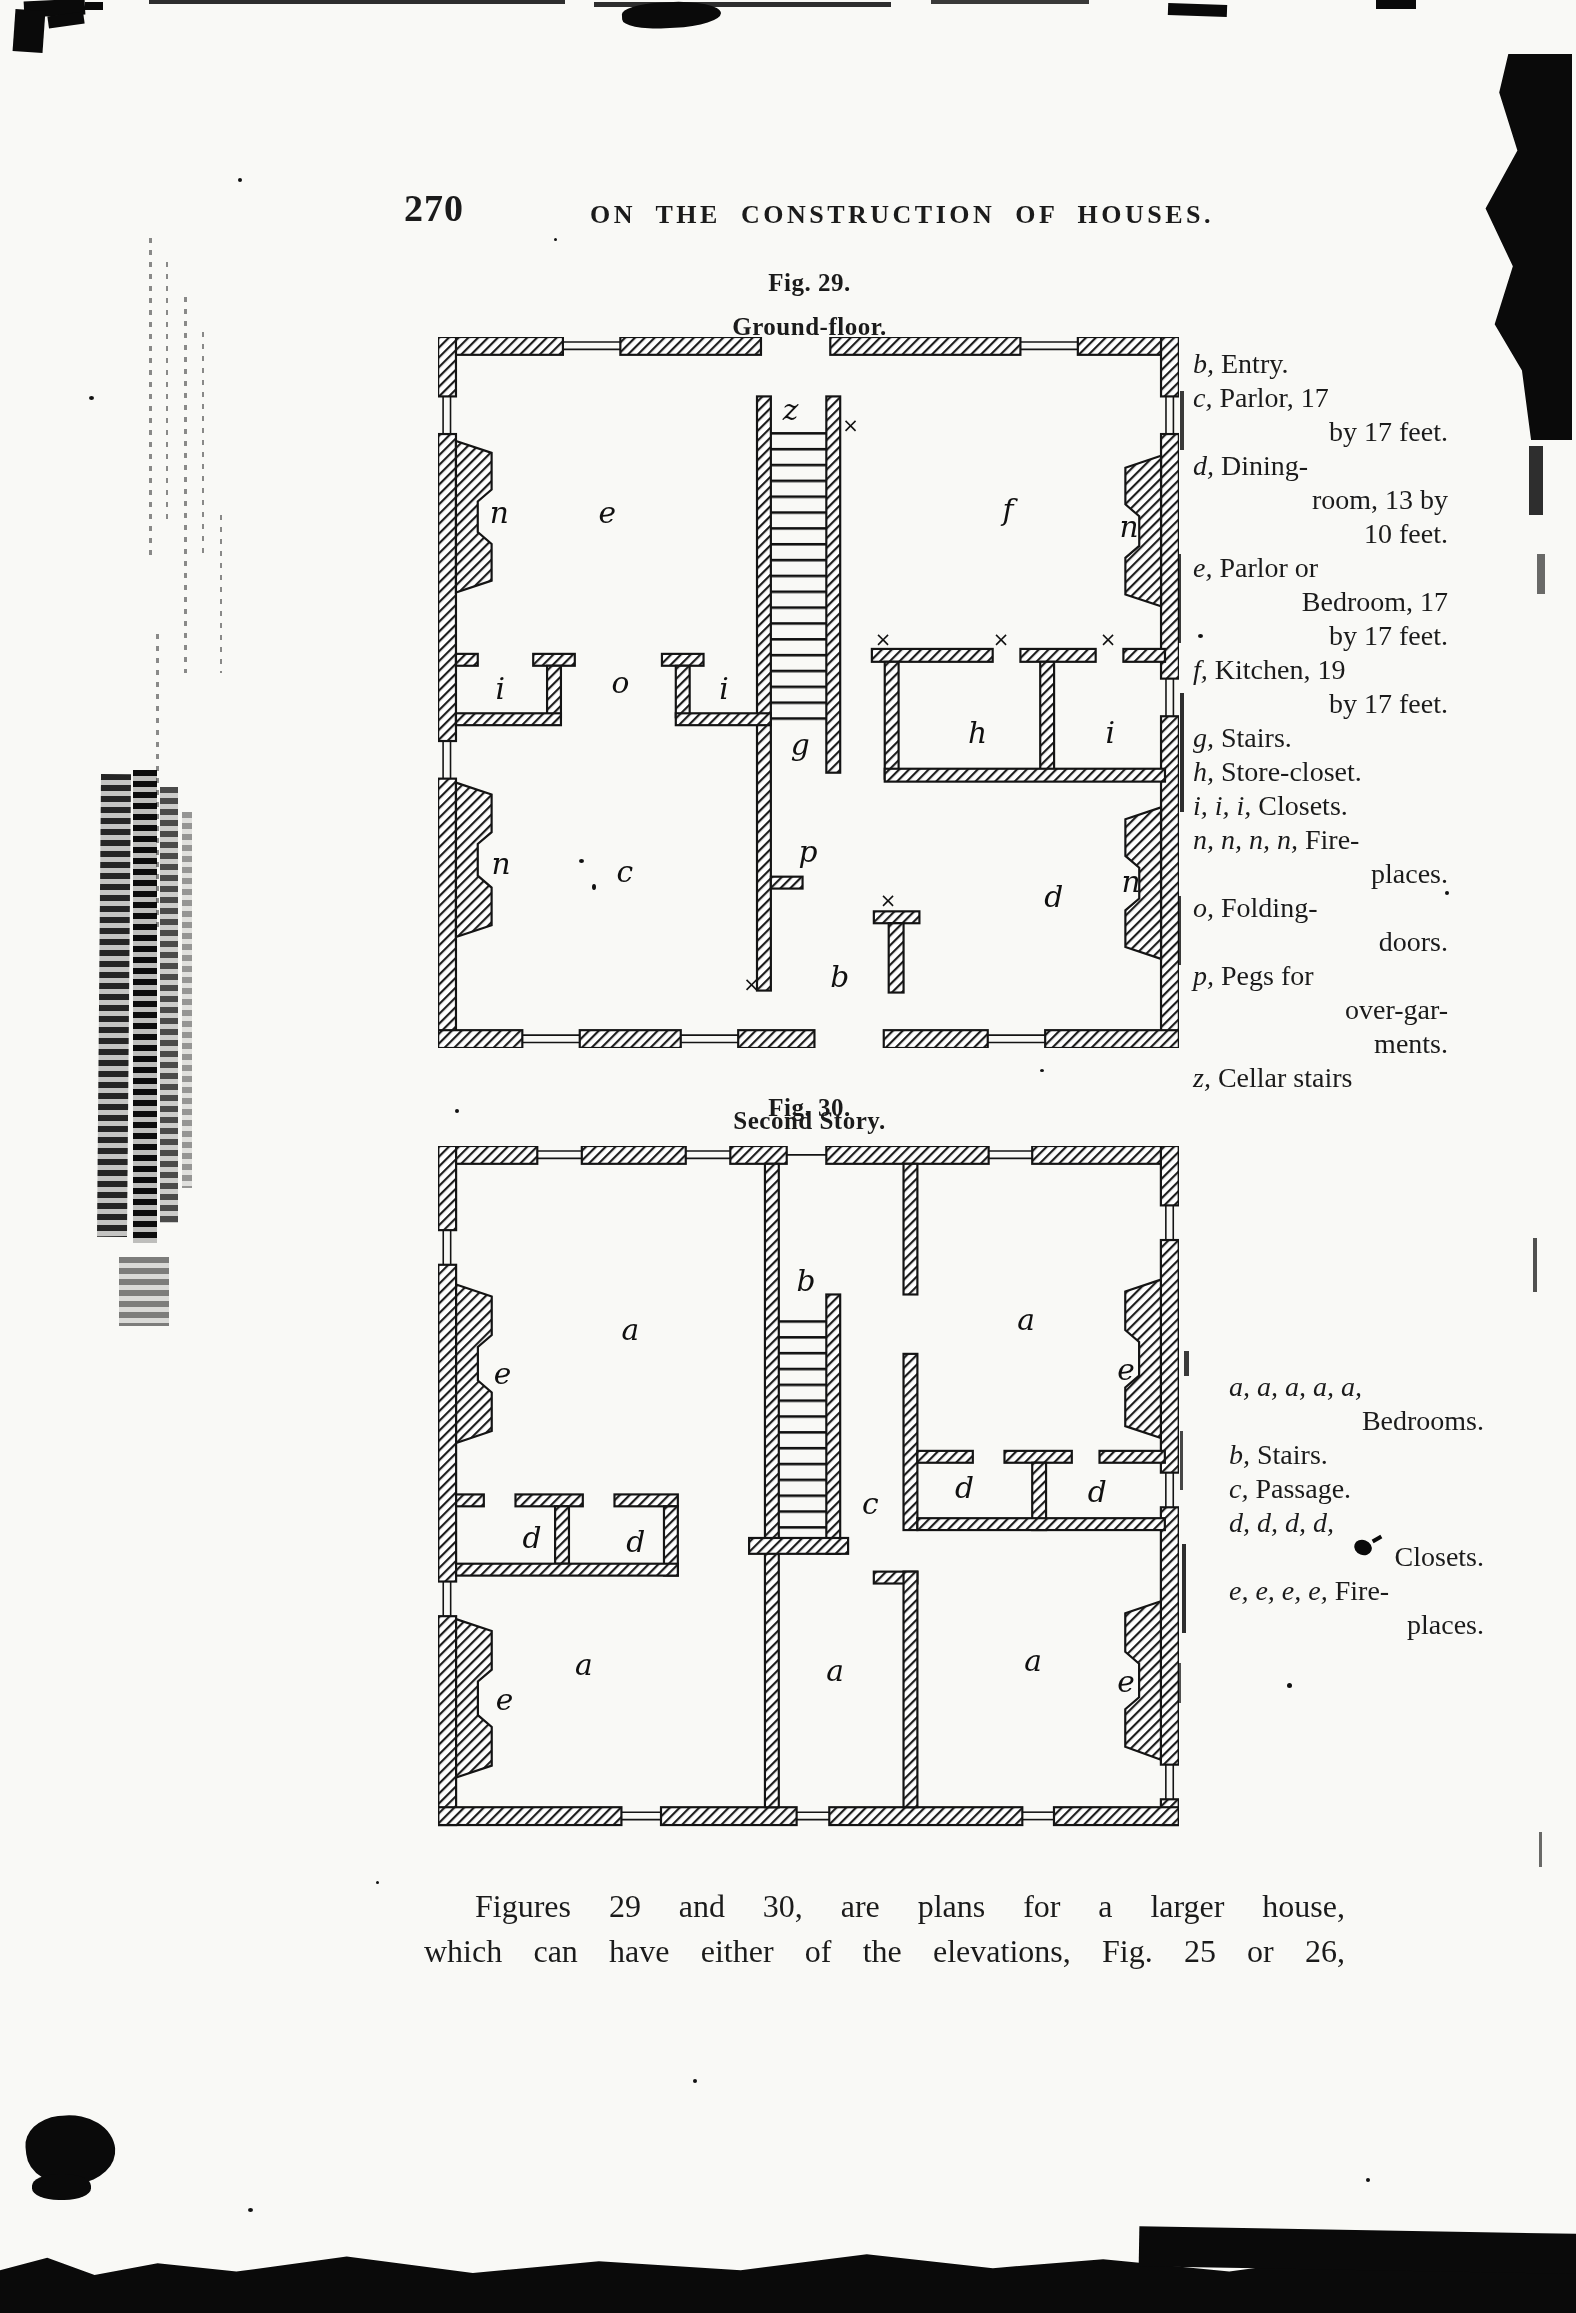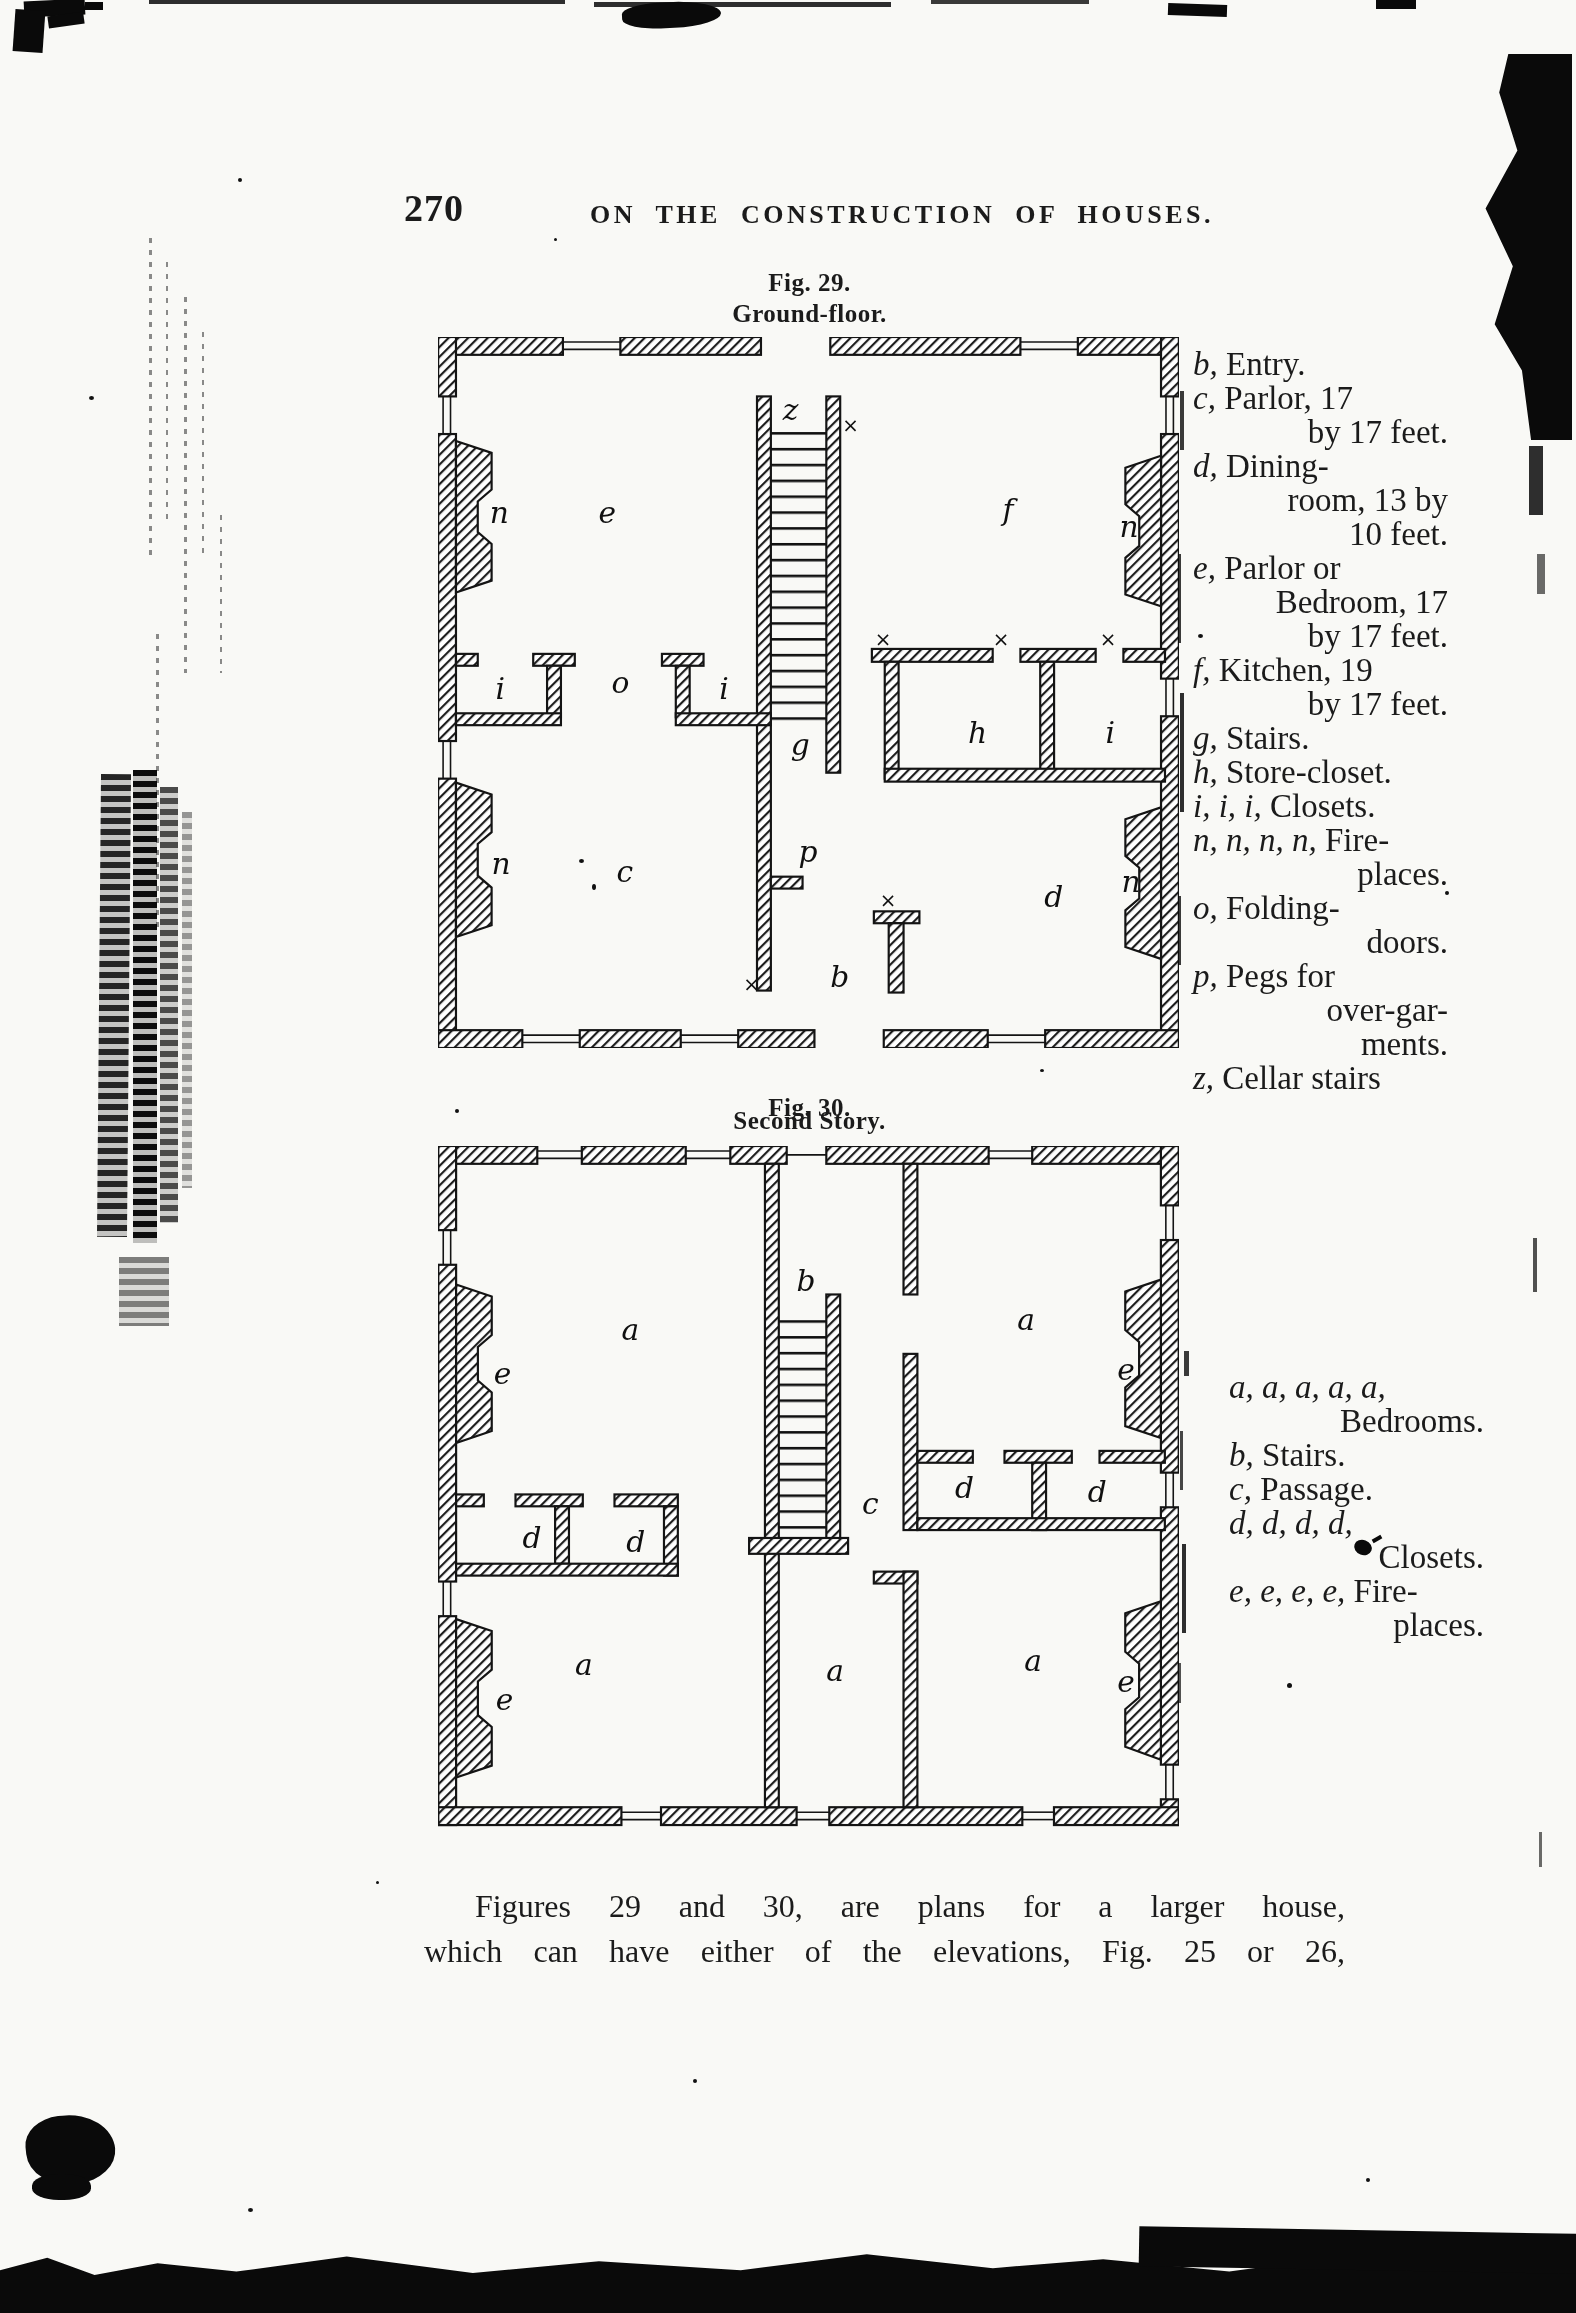--- a/index.html
+++ b/index.html
@@ -4,24 +4,24 @@
 <style>
   html,body{margin:0;padding:0;background:#e8e8e4;}
   #page{position:relative;width:1576px;height:2314px;background:#f9f9f6;overflow:hidden;
         font-family:"Liberation Serif","DejaVu Serif",serif;color:#1b1b1b;}
   .abs{position:absolute;}
   
   .pageno{left:404px;top:186px;font-size:38px;font-weight:700;letter-spacing:1px;}
   .runtitle{left:590px;top:200px;font-size:26px;font-weight:700;letter-spacing:3.5px;word-spacing:10px;}
   .cap{width:743px;text-align:center;font-size:25px;font-weight:700;letter-spacing:0.5px;}
   .cap29a{left:438px;top:269px;}
-  .cap29b{left:438px;top:300px;font-family:Liberation Serif, serif;}
+  .cap29b{left:438px;top:313px;font-family:Liberation Serif, serif;}
   .cap30a{left:438px;top:1075px;margin-top:19px;}
   .cap30b{left:438px;top:1107px;}
-  .legend{width:255px;font-size:33px;line-height:34px;}
+  .legend{width:255px;font-size:28px;line-height:34px;}
   .legend29{left:1193px;top:347px;}
   .legend30{left:1196px;top:1370px;margin-left:33px;}
   .lg-line{white-space:nowrap;}
   .lg-line.ind{padding-left:45px;text-align:right;}
   .lg-em{font-style:italic;}
   .para{left:424px;top:1884px;width:921px;font-size:32px;line-height:45px;}
   .pline{text-align:justify;text-align-last:justify;}
   .p1{padding-left:51px;}
   
   .plan29{left:438px;top:337px;}

